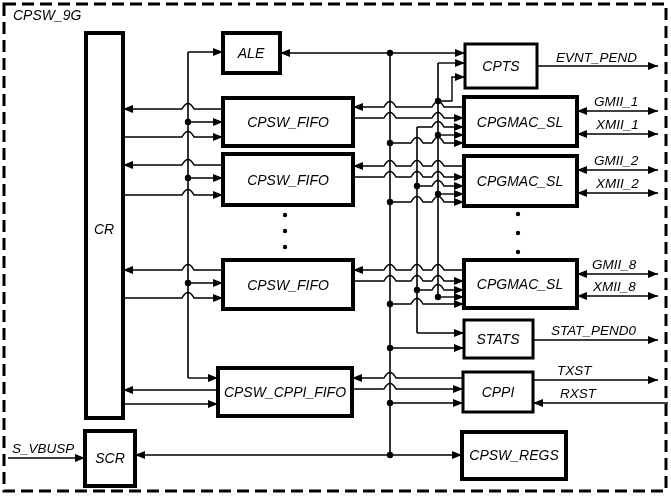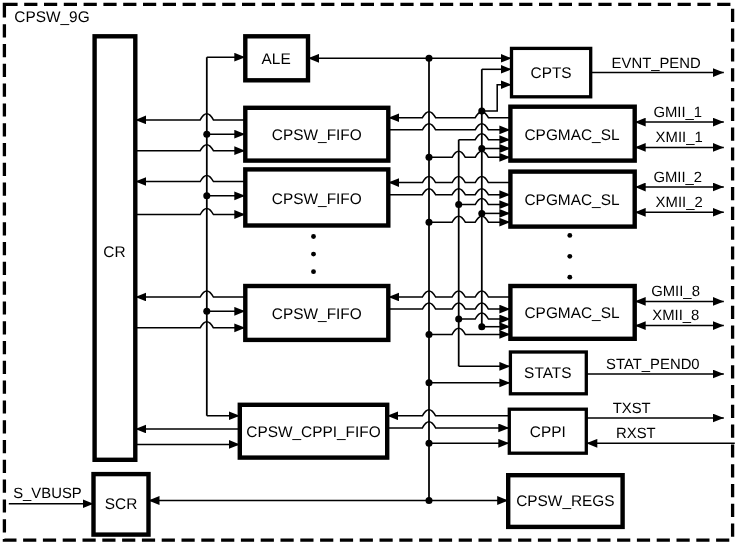--- a/index.html
+++ b/index.html
@@ -1,17 +1,17 @@
 <!DOCTYPE html>
 <html><head>
 <meta charset="utf-8">
 <style>
   html,body{margin:0;padding:0;background:#ffffff;}
   #stage{position:relative;width:671px;height:496px;background:#fff;
-         font-family:"Liberation Sans",sans-serif;}
+         font-family:"Liberation Sans",sans-serif;font-style:italic;}
   svg{display:block;}
   .wire{stroke:#000;fill:none;stroke-width:1.4px;}
   .vbus{stroke:#000;fill:none;stroke-width:1.6px;}
   .blk{fill:#fff;stroke:#000;}
   .thick{stroke-width:4px;}
   .thin{stroke-width:3px;}
   .dot{fill:#000;stroke:none;}
   .blk-label{font-size:14px;fill:#000;text-anchor:middle;
              font-family:"Liberation Sans",sans-serif;}
   .sig-label{font-size:13.5px;fill:#000;text-anchor:start;

